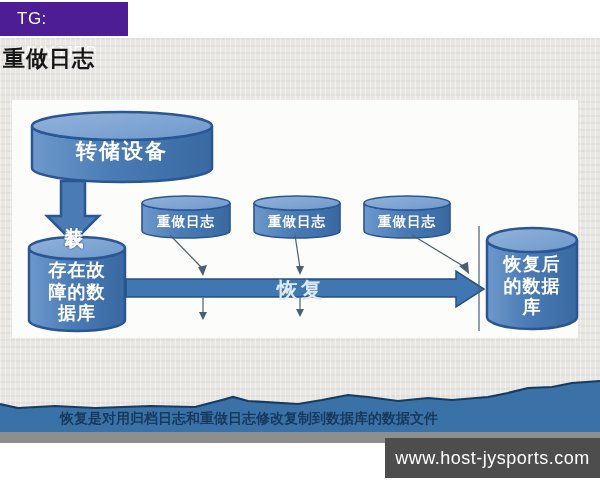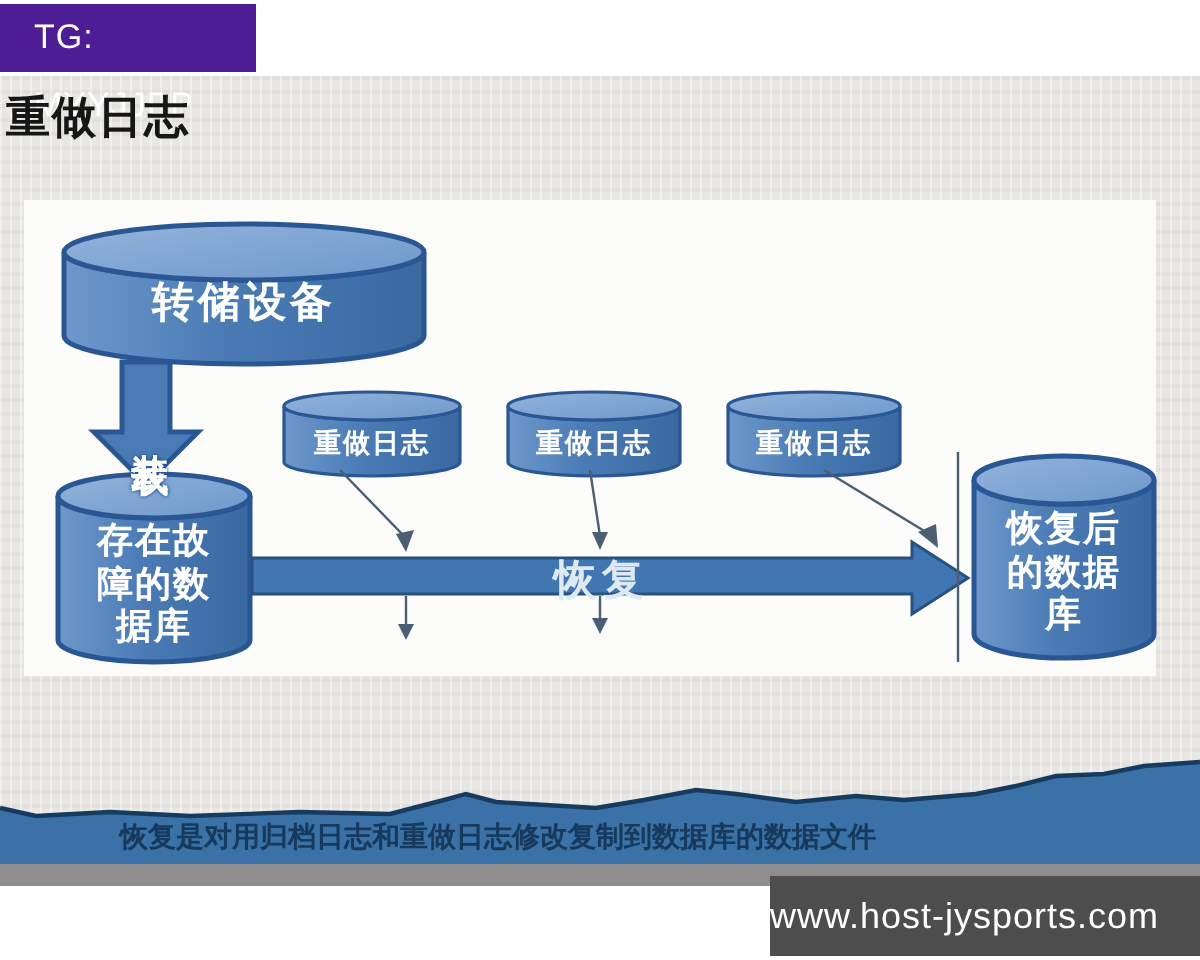--- a/index.html
+++ b/index.html
@@ -42,21 +42,21 @@
     letter-spacing:2px;text-align:center;
   }
   .caption{
     left:60px;top:408px;width:368px;height:20px;
     text-align:center;font-size:14px;font-weight:bold;
     color:#16395c;line-height:20px;white-space:nowrap;
   }
   .watermark{
     left:385px;top:438px;width:215px;height:40px;
     background:#4d4d4d;color:#ffffff;
-    font-size:18px;line-height:40px;text-align:left;
+    font-size:18px;line-height:40px;text-align:center;
     letter-spacing:0.5px;
   }
   svg text{font-family:"Liberation Sans", sans-serif;}
 </style>
 </head>
 <body>
 
 <div class="abs paper"></div>
 <div class="abs diagram-panel"></div>
 

